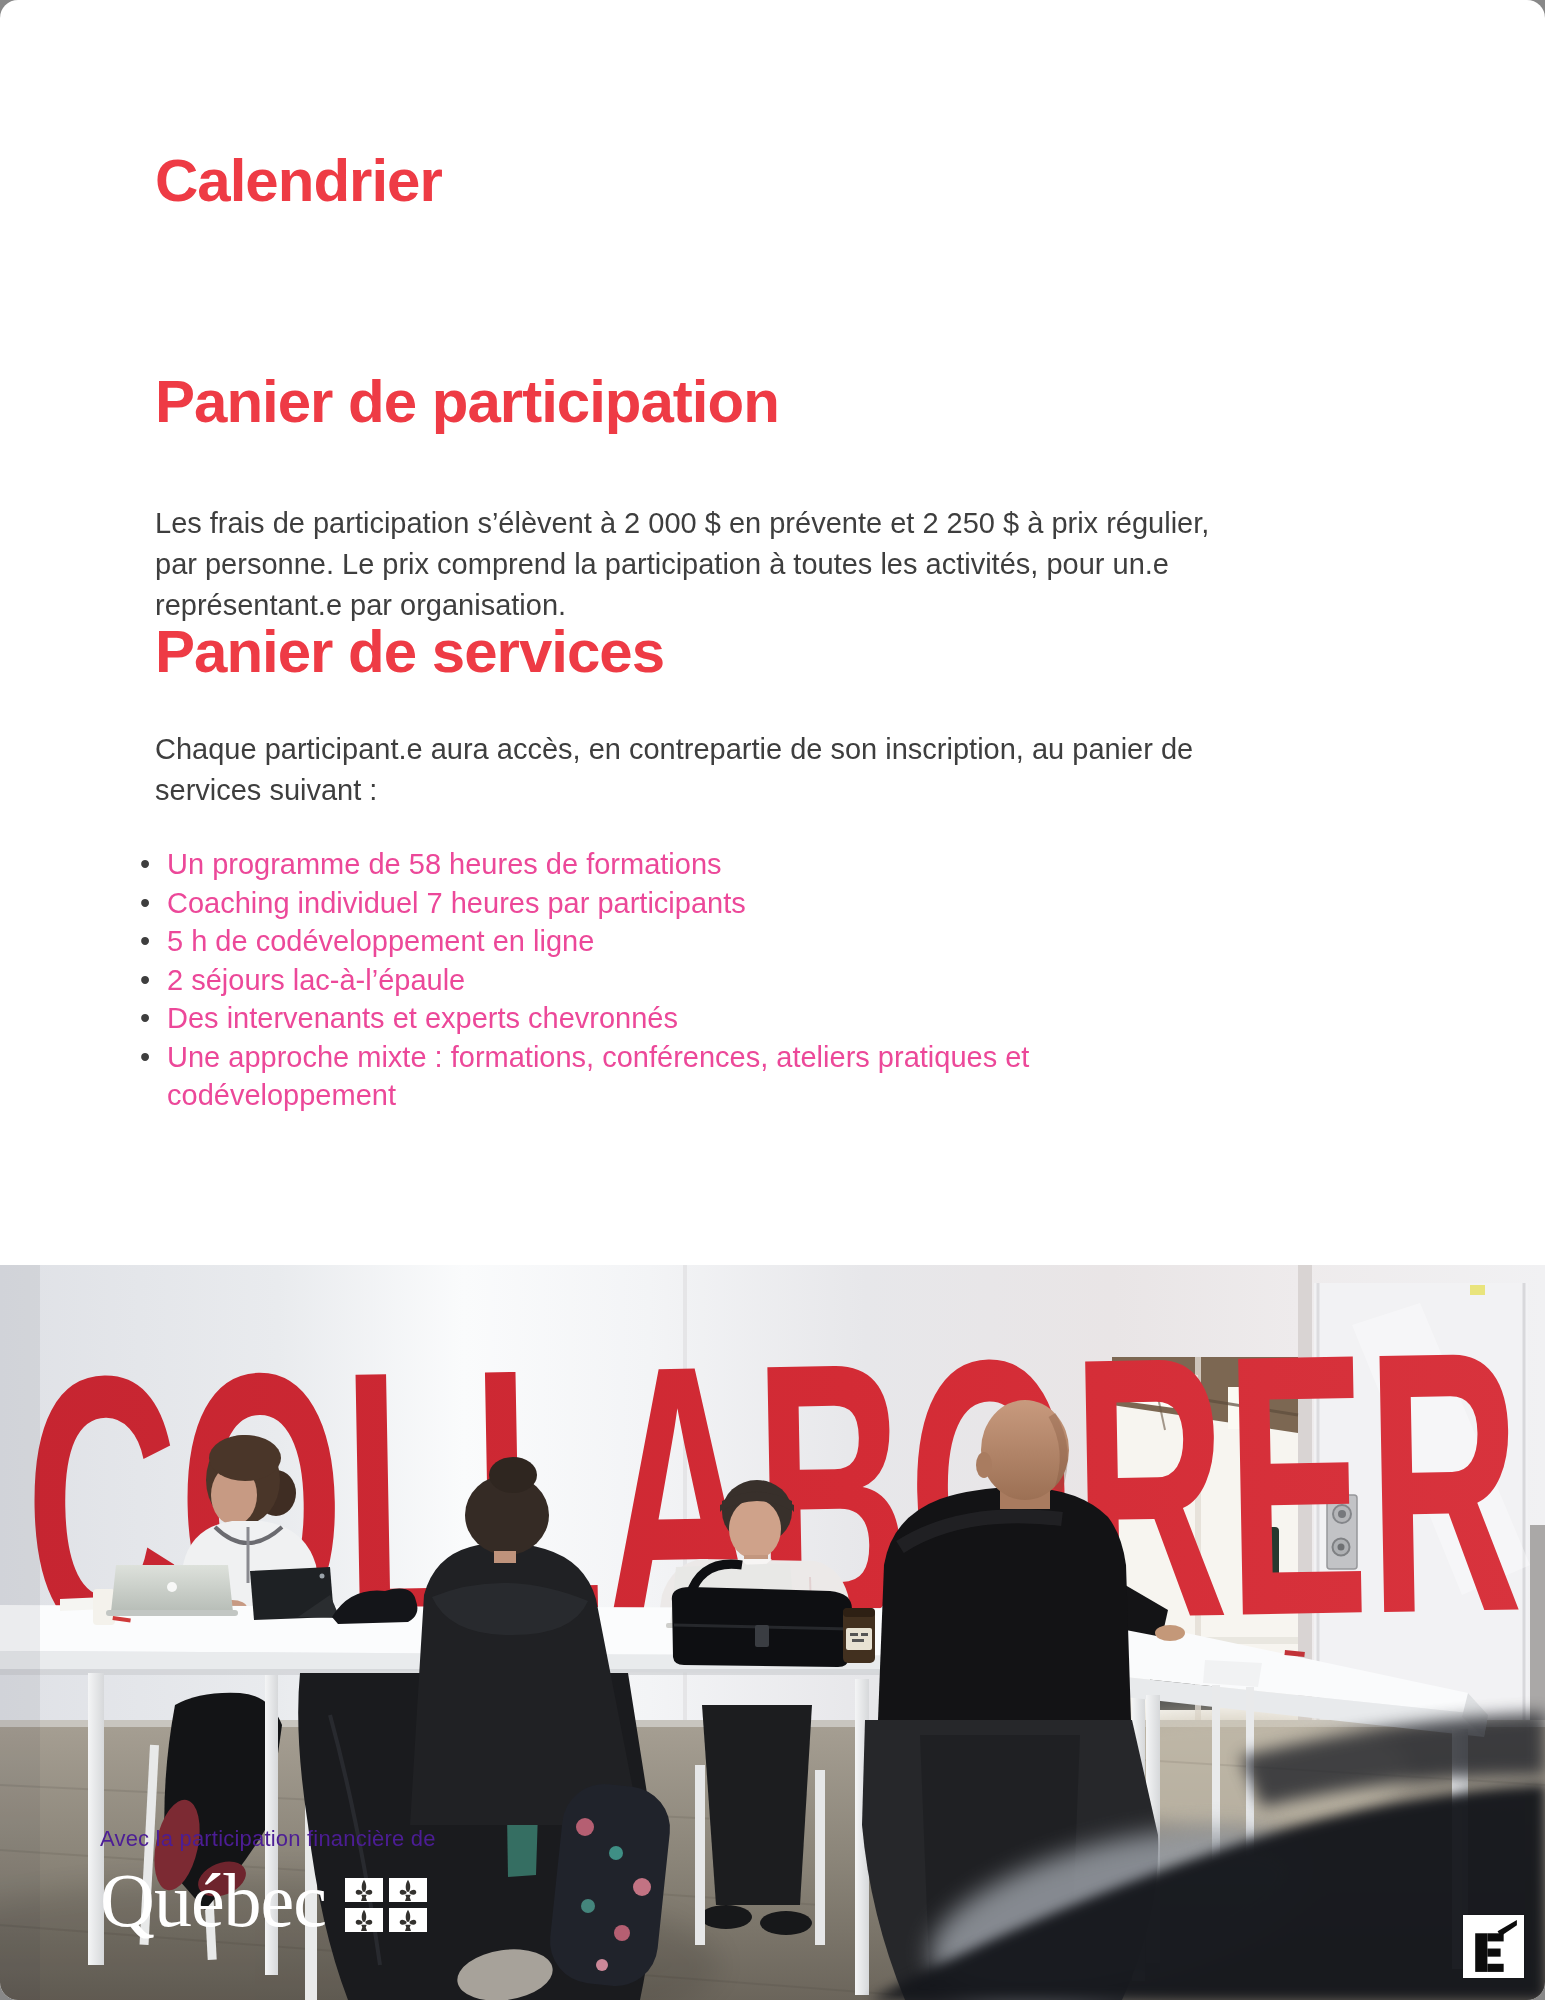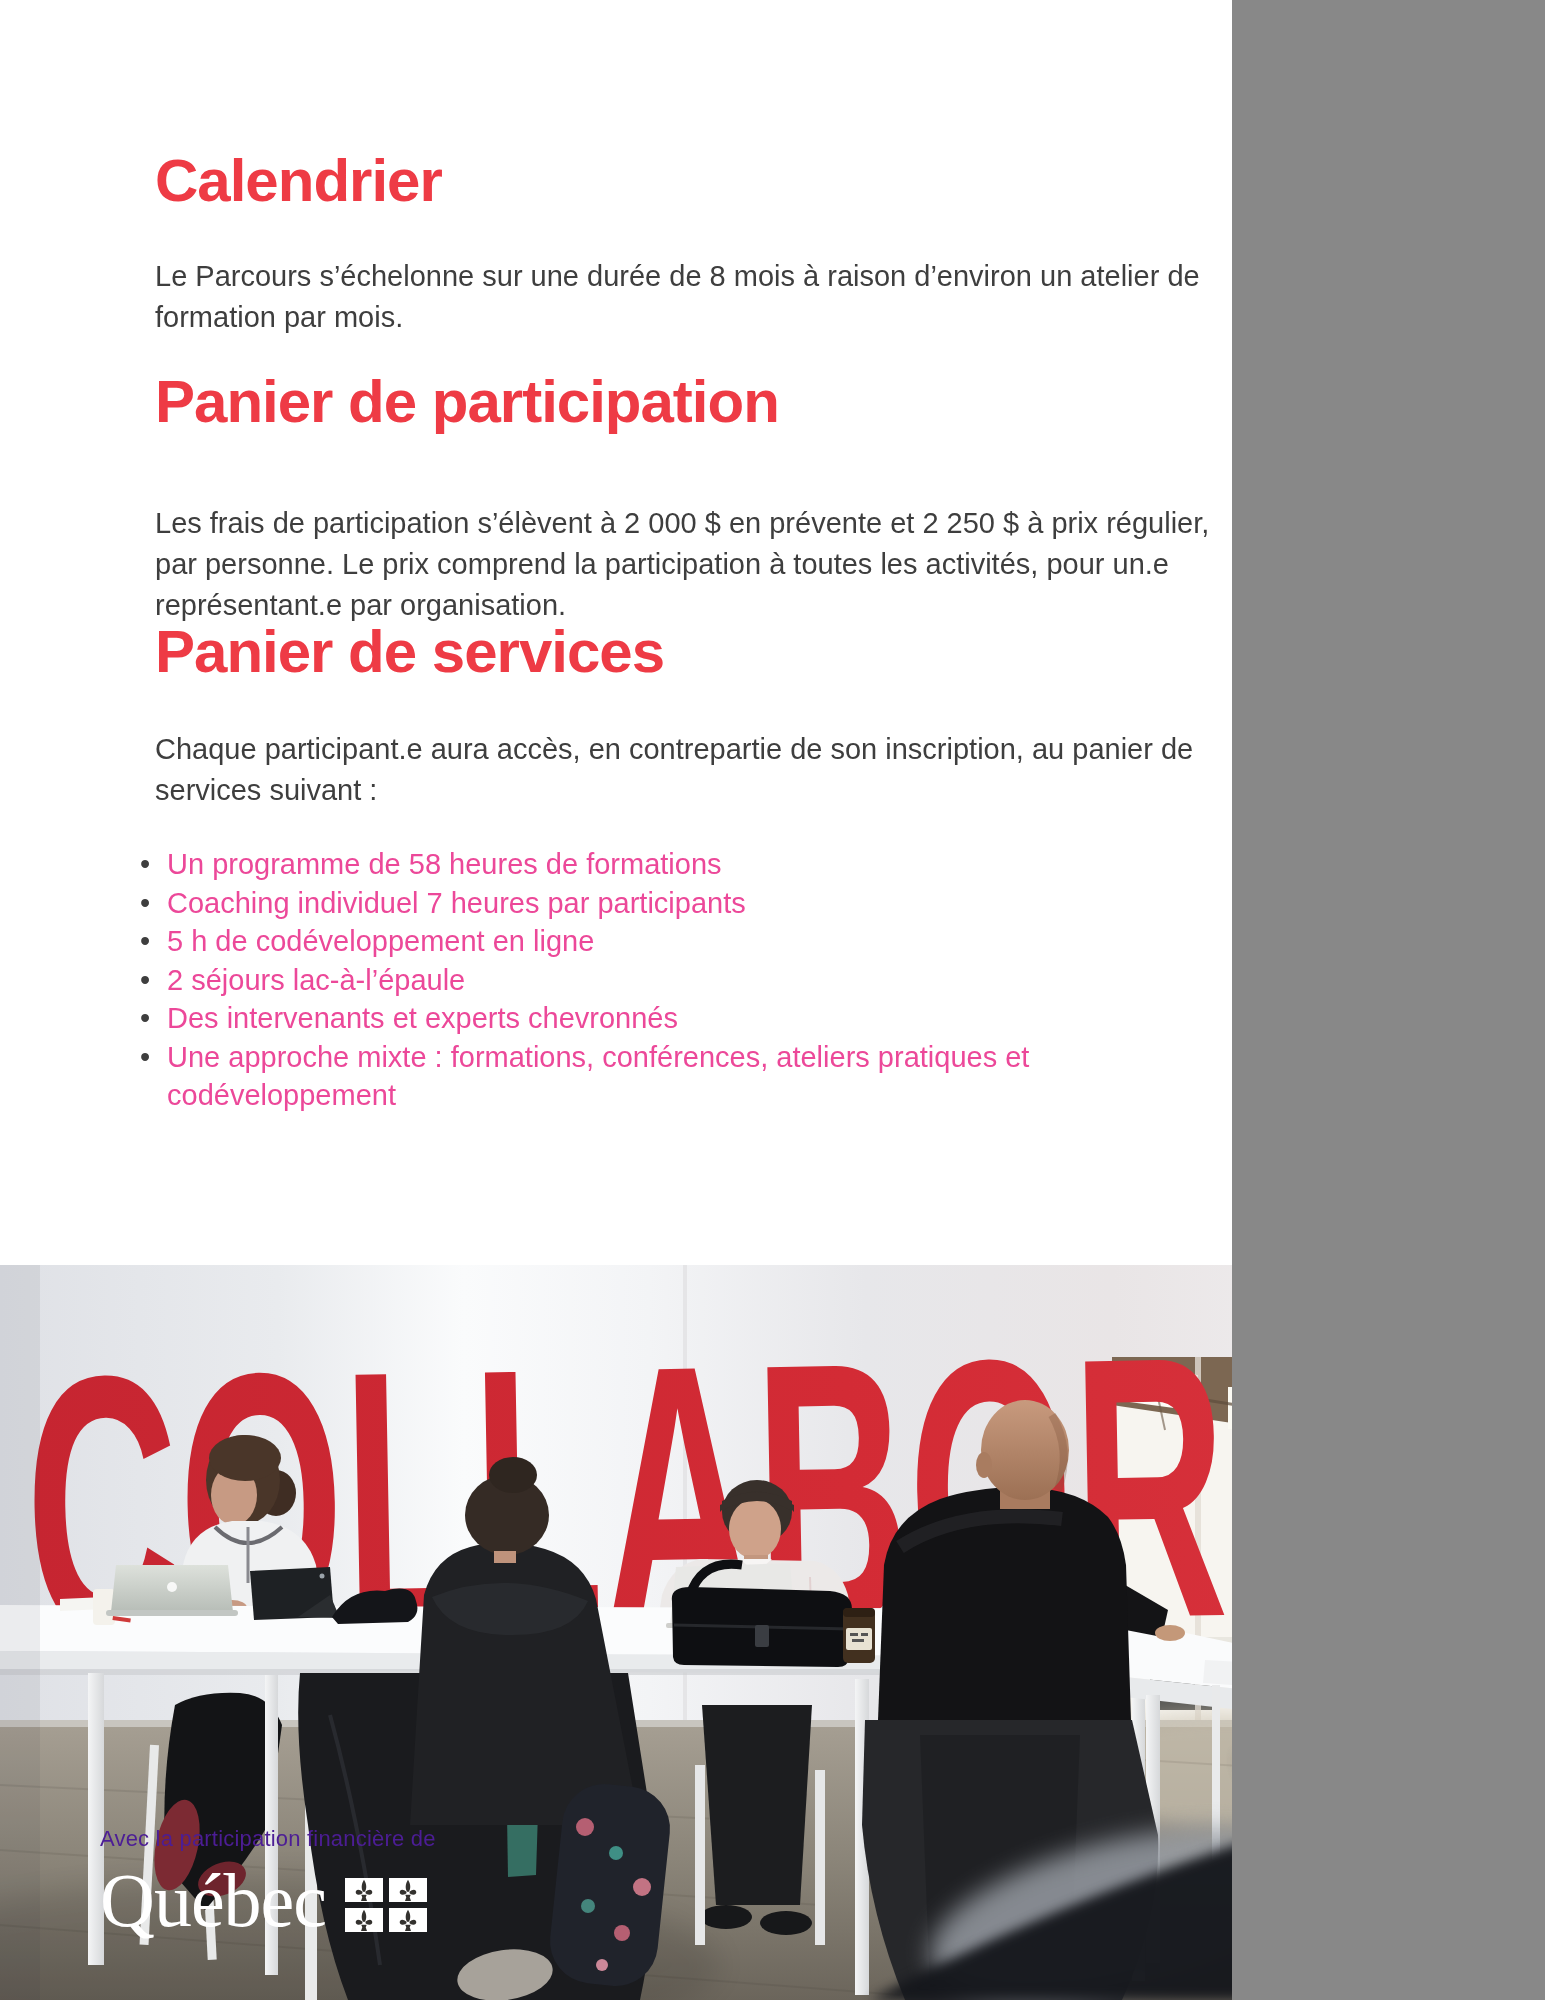--- a/index.html
+++ b/index.html
@@ -1,17 +1,17 @@
 <!DOCTYPE html>
 <html><head>
 <meta charset="utf-8">
 <style>
   html,body{margin:0;padding:0;background:#888;}
-  .page{position:relative;width:1232px;height:2000px;background:#ffffff;overflow:hidden;
-        font-family:"Liberation Sans",sans-serif;}
+  .page{position:relative;width:1545px;height:2000px;background:#ffffff;overflow:hidden;
+        font-family:"Liberation Sans",sans-serif;border-radius:18px;}
   .abs{position:absolute;}
   h1.sec{margin:0;font-size:60px;font-weight:bold;letter-spacing:-1px;color:#ee3b45;line-height:1;}
   p.body{margin:0;font-size:29px;line-height:41px;color:#3e3e3e;white-space:pre-line;width:1360px;}
   ul.services{margin:0;padding:0;list-style:none;width:1340px;}
   ul.services li{position:relative;padding-left:27px;font-size:29px;line-height:38.5px;
         color:#ec4899;white-space:pre-line;}
   ul.services li::before{content:"•";position:absolute;left:0;top:0;color:#3e3e3e;}
   .photo{position:absolute;left:0;top:1265px;width:1545px;height:735px;overflow:hidden;
          background:#e8eaec;}
   .photo svg{display:block;}
@@ -22,22 +22,20 @@
   .qc-flag{position:absolute;left:345px;top:1878px;}
   .e-logo{position:absolute;left:1463px;top:1915px;width:61px;height:63px;background:#ffffff;
           box-shadow:0 0 2px rgba(0,0,0,.35);}
 </style>
 </head>
 <body>
 
 <div class="page">
 
   <h1 class="sec abs" style="left:155px;top:151px;">Calendrier</h1>
-  <p class="body abs" style="left:155px;top:256px;">Le Parcours s’échelonne sur une durée de 8 mois à raison d’environ un atelier de
-formation par mois.</p>
 
   <h1 class="sec abs" style="left:155px;top:372px;">Panier de participation</h1>
   <p class="body abs" style="left:155px;top:471px;margin-top:32px;">Les frais de participation s’élèvent à 2 000 $ en prévente et 2 250 $ à prix régulier,
 par personne. Le prix comprend la participation à toutes les activités, pour un.e
 représentant.e par organisation.</p>
 
   <h1 class="sec abs" style="left:155px;top:622px;">Panier de services</h1>
   <p class="body abs" style="left:155px;top:729px;">Chaque participant.e aura accès, en contrepartie de son inscription, au panier de
 services suivant :</p>
 

